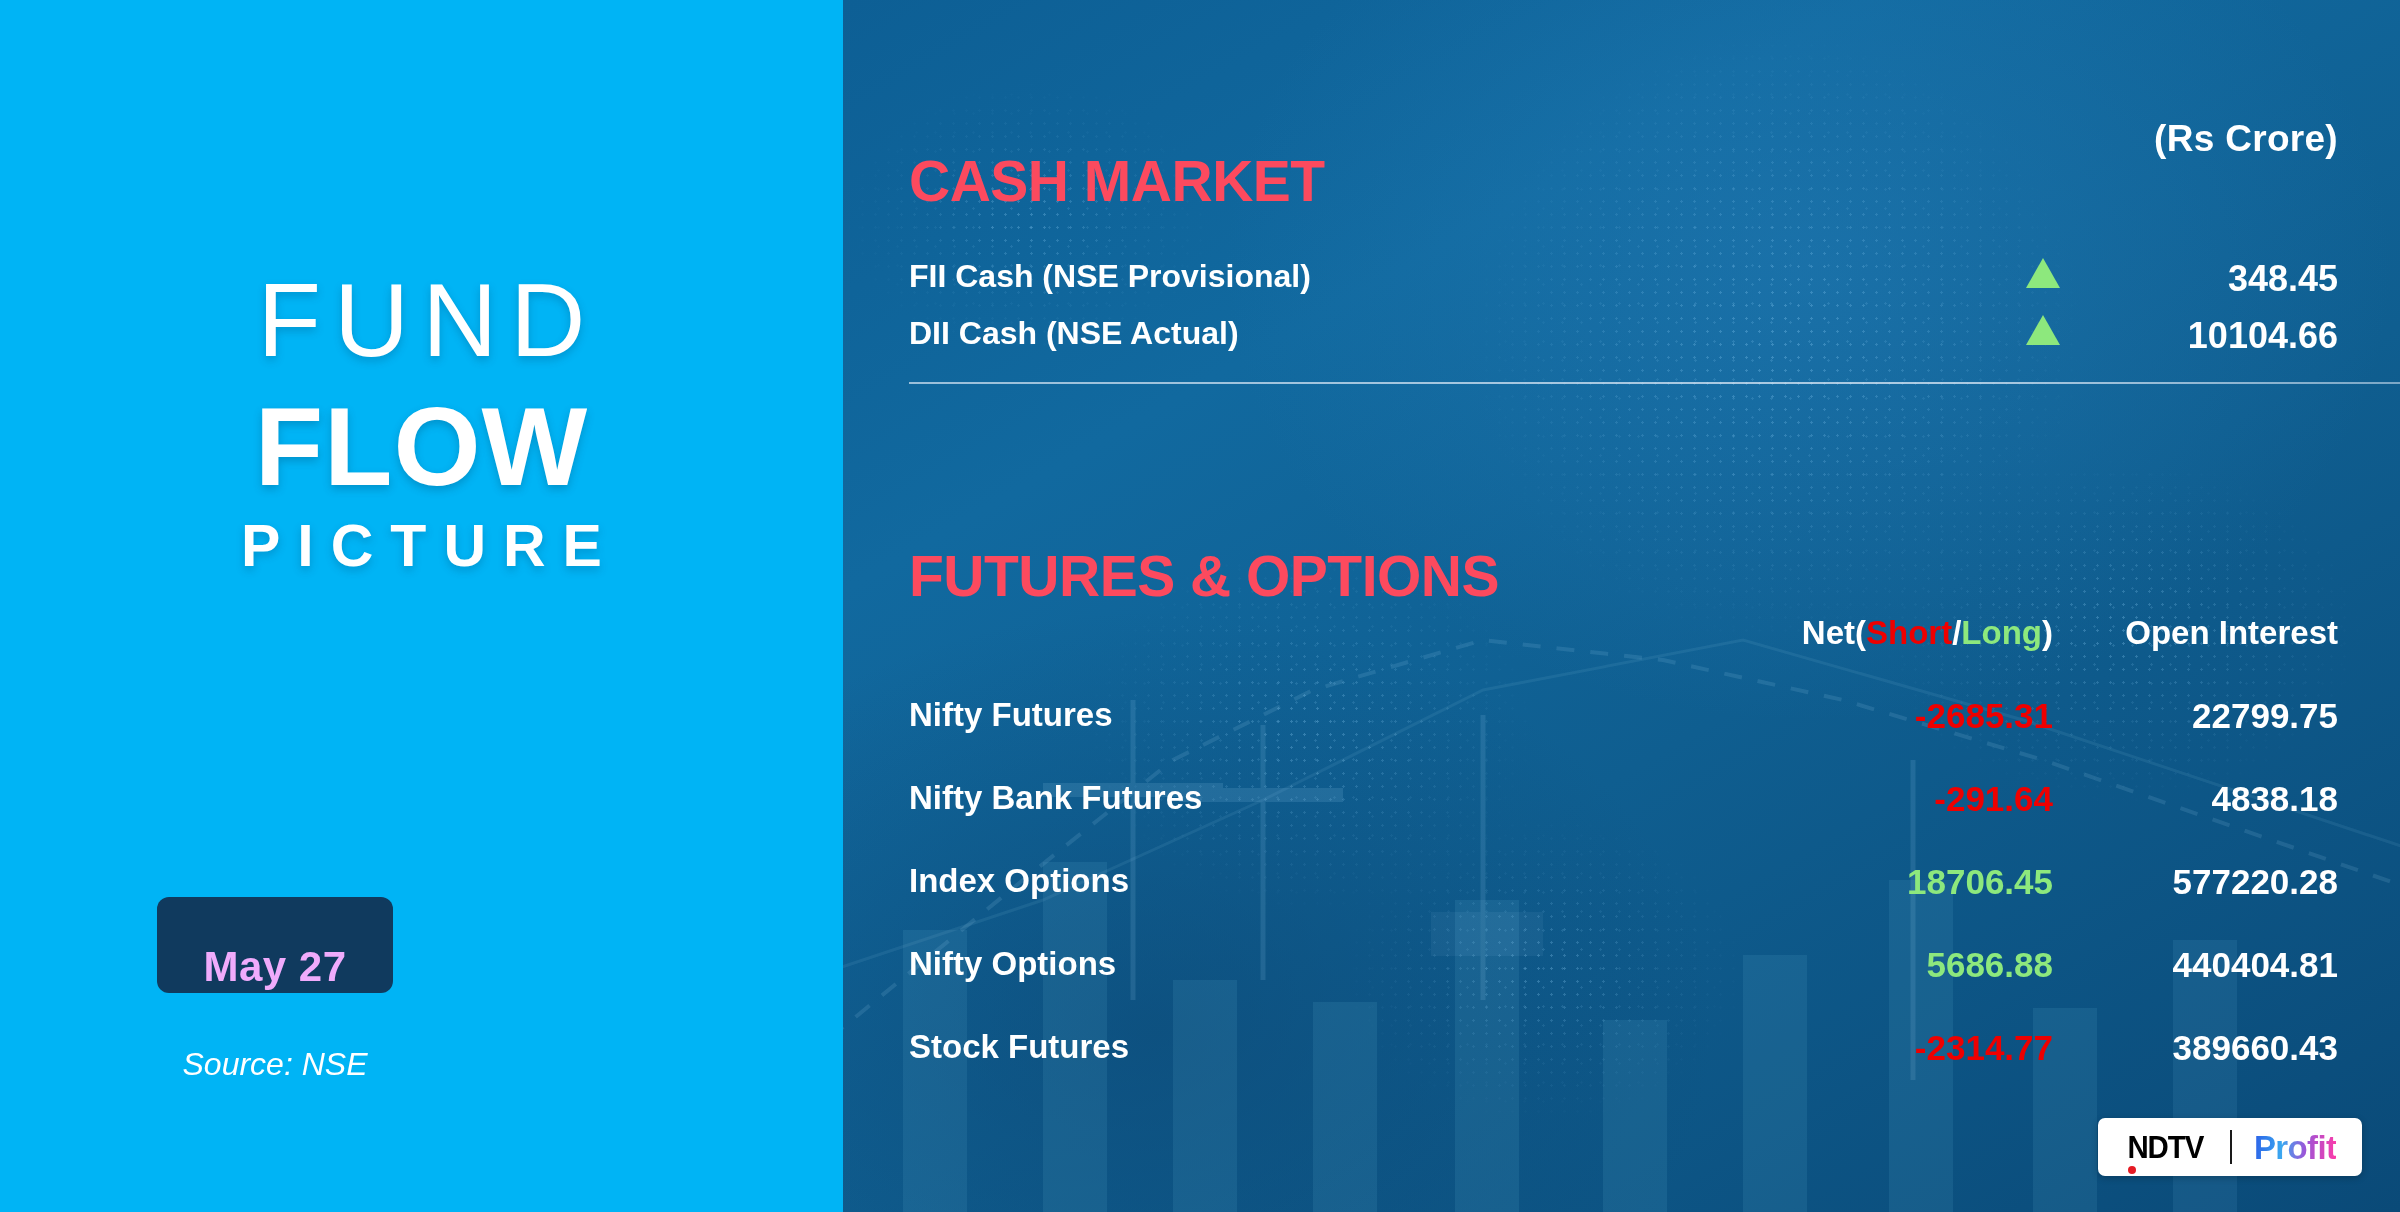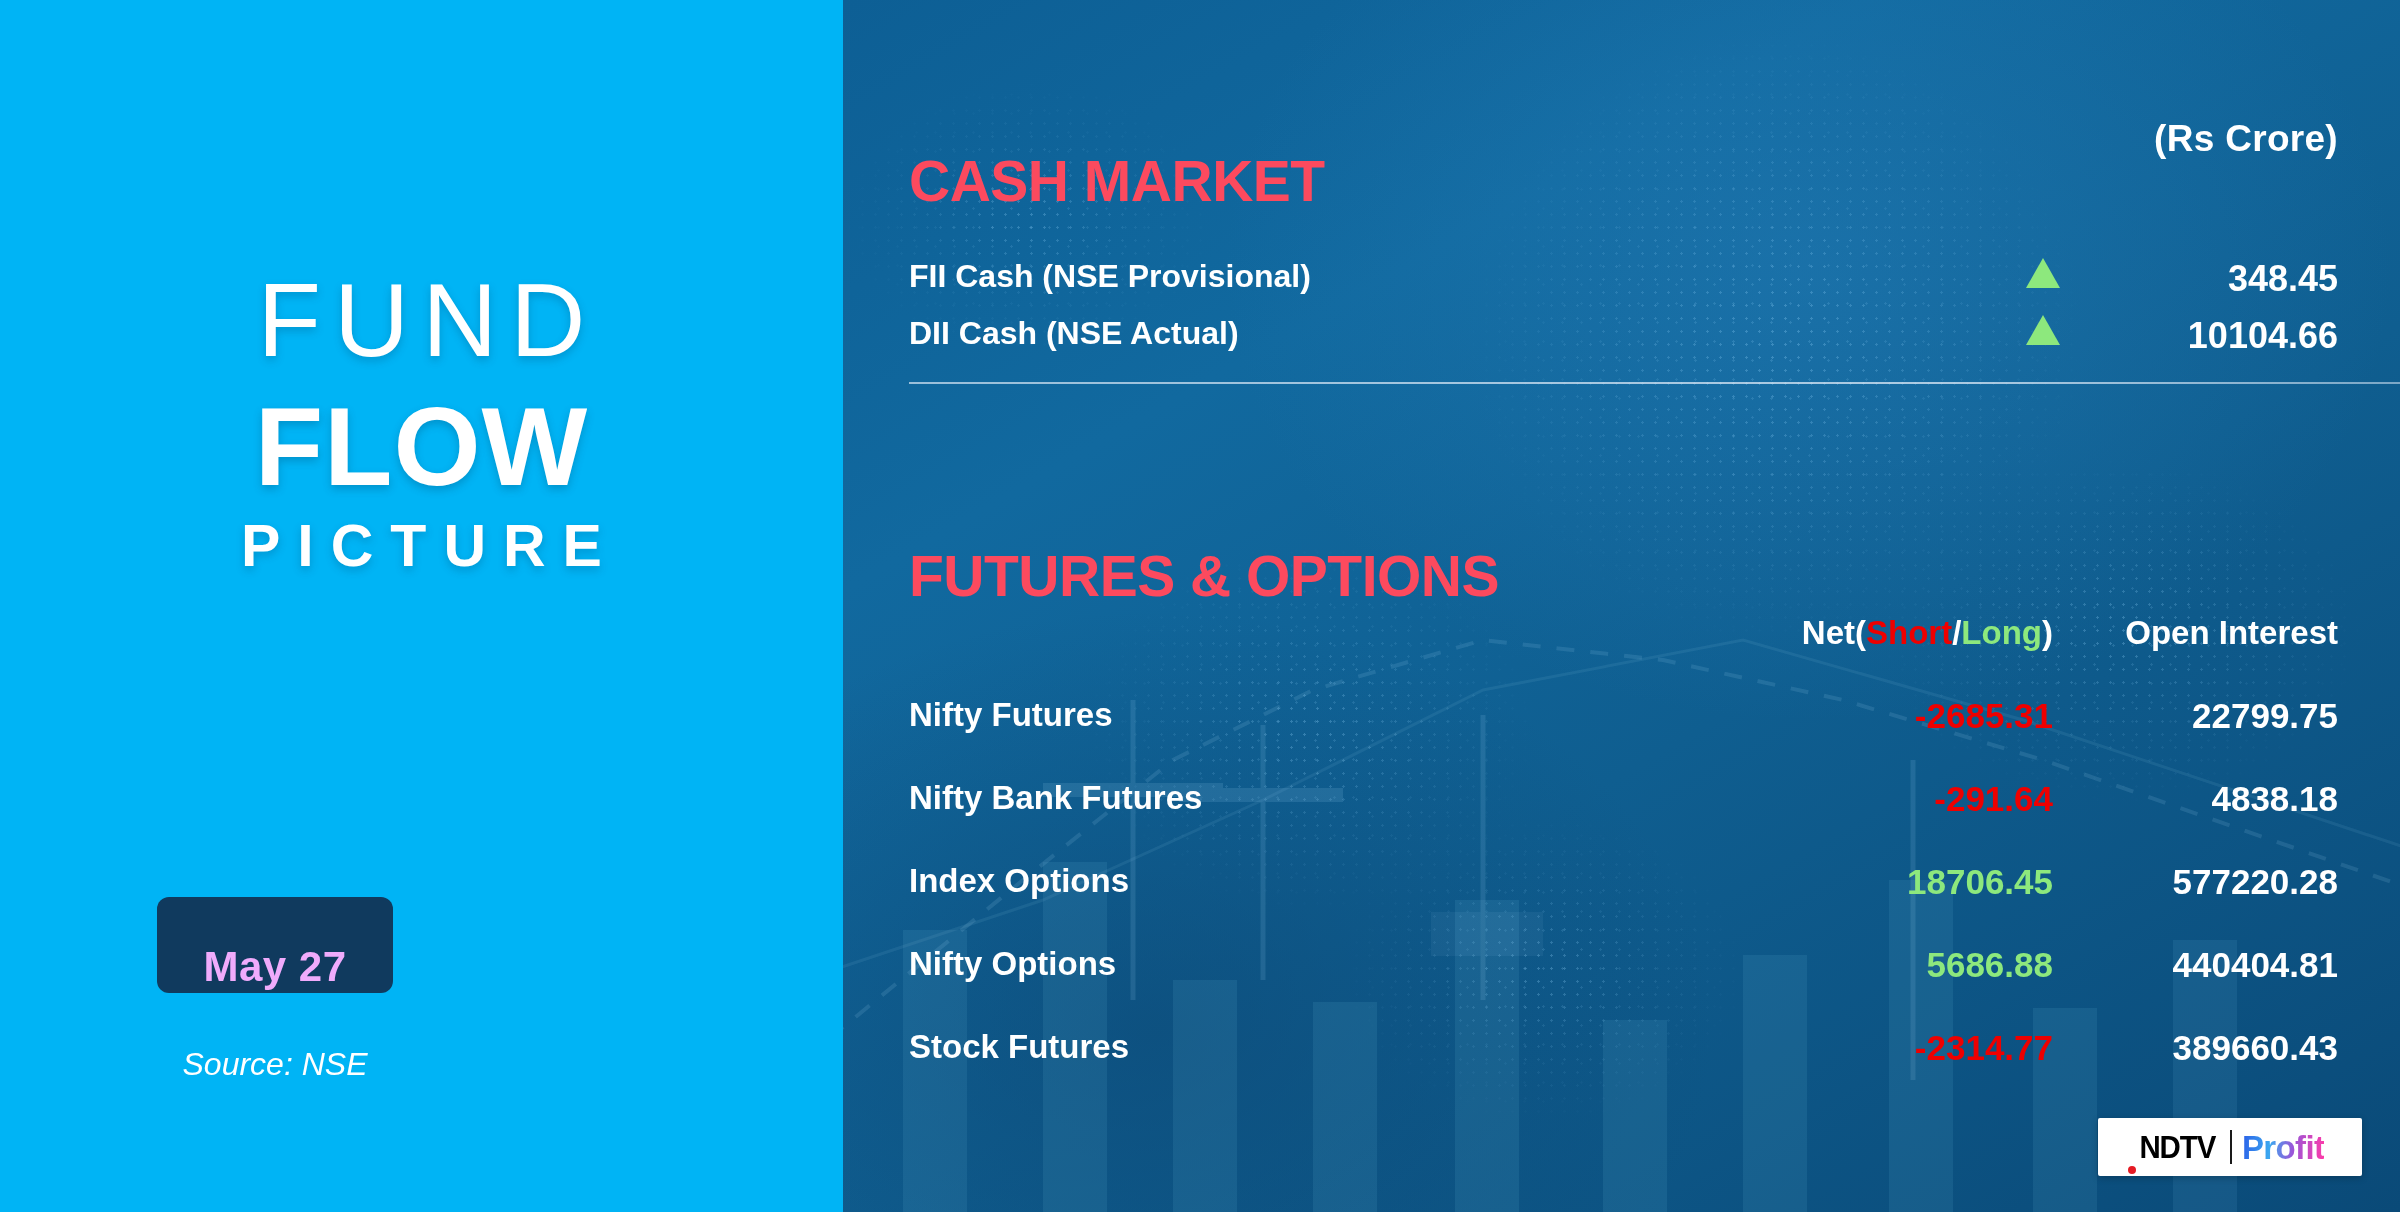--- a/index.html
+++ b/index.html
@@ -284,25 +284,25 @@
   }
 
   
   #ndtv-logo {
     position:absolute;
     right:38px;
     bottom:36px;
     width:264px;
     height:58px;
     background:#ffffff;
-    border-radius:2px;
+    border-radius:7px;
     display:flex;
     align-items:center;
     justify-content:center;
-    gap:0;
+    gap:12px;
     box-shadow:0 2px 7px rgba(0,0,0,0.22);
   }
   #ndtv-logo .ndtv-word {
     position:relative;
     color:#000000;
     font-size:32px;
     font-weight:800;
     letter-spacing:-1.2px;
     transform:scaleX(0.92);
     line-height:1;

